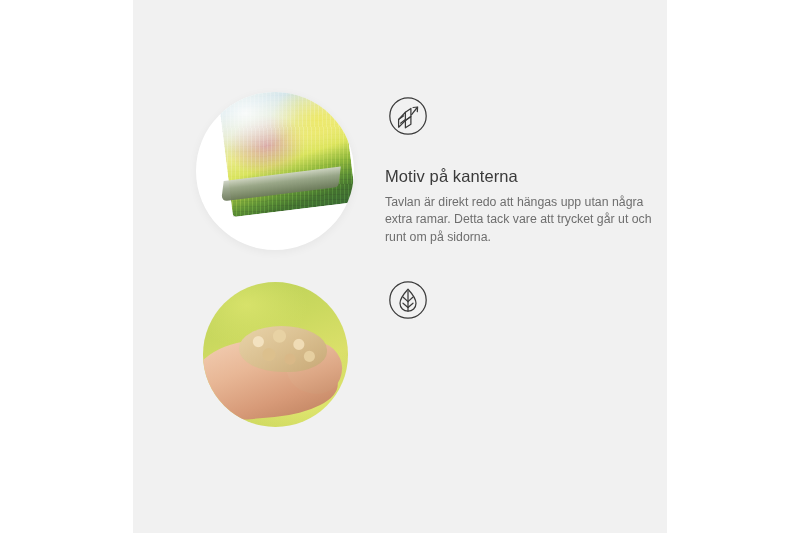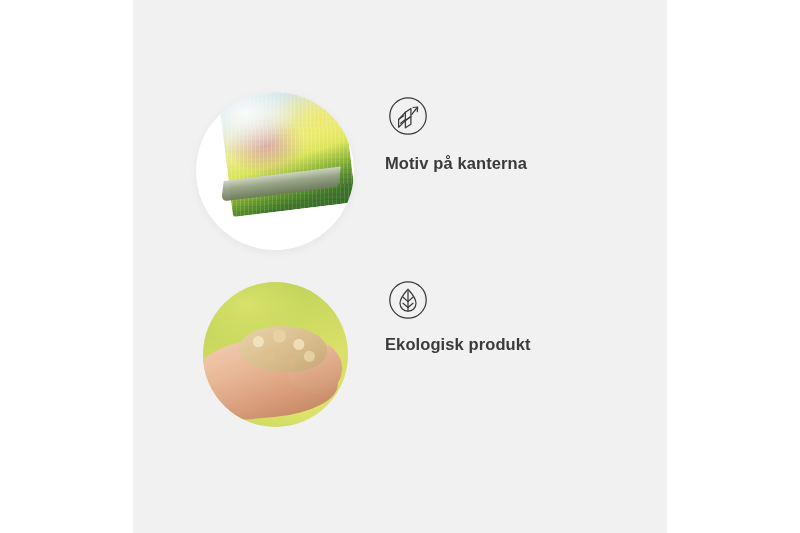--- a/index.html
+++ b/index.html
@@ -162,23 +162,23 @@
   
   .text-col {
     position: absolute;
     left: 252px;
     width: 272px;
   }
   .text-1 { top: 66px; }
   .text-2 { top: 60px; }
 
   .feature-title {
-    margin: 3px 0 7px 0;
+    margin: 16px 0 7px 0;
     font-size: 16.5px;
-    font-weight: bold;
+    font-weight: normal;
     color: #3a3a3a;
     letter-spacing: .1px;
     line-height: 1.2;
   }
   .feature-body {
     margin: 0;
     font-size: 12.3px;
     color: #6e6e6e;
     line-height: 1.42;
   }
@@ -205,20 +205,21 @@
           <path d="M20.4 27.6 L25.9 23.6 L25.9 31.2 L20.4 34.8 Z"></path>
           <path d="M13.6 26.4 L18.7 22.8"></path>
           <path d="M15.6 30.2 L20.4 26.6"></path>
           <path d="M26.6 21.6 L31.8 15.0"></path>
           <path d="M28.1 14.5 L32.6 14.0 L32.3 18.6"></path>
         </svg>
       </div>
 
       <div class="text-col text-1">
         <h3 class="feature-title">Motiv på kanterna</h3>
+        <p class="feature-body">Tavlan är direkt redo att hängas upp utan några extra ramar. Detta tack vare att trycket går ut och runt om på sidorna.</p>
       </div>
 
     </div>
 
     <div class="feature feature-2">
 
       <div class="circle-media media-2">
         <div class="hands"></div>
         <div class="chips"></div>
       </div>
@@ -229,19 +230,18 @@
           <path d="M23 12.2 C17.6 18.0 15.0 22.4 15.0 26.3 C15.0 30.8 18.6 34.2 23 34.2 C27.4 34.2 31.0 30.8 31.0 26.3 C31.0 22.4 28.4 18.0 23 12.2 Z"></path>
           <path d="M23 14.6 L23 34.0"></path>
           <path d="M23 24.6 L18.2 20.2"></path>
           <path d="M23 24.6 L27.8 20.2"></path>
           <path d="M23 30.4 L18.0 26.2"></path>
           <path d="M23 30.4 L28.0 26.2"></path>
         </svg>
       </div>
 
       <div class="text-col text-2">
-        <h3 class="feature-title">Ekologisk produkt</h3>
       </div>
 
     </div>
 
   </div>
 </div>
 
 </body></html>

